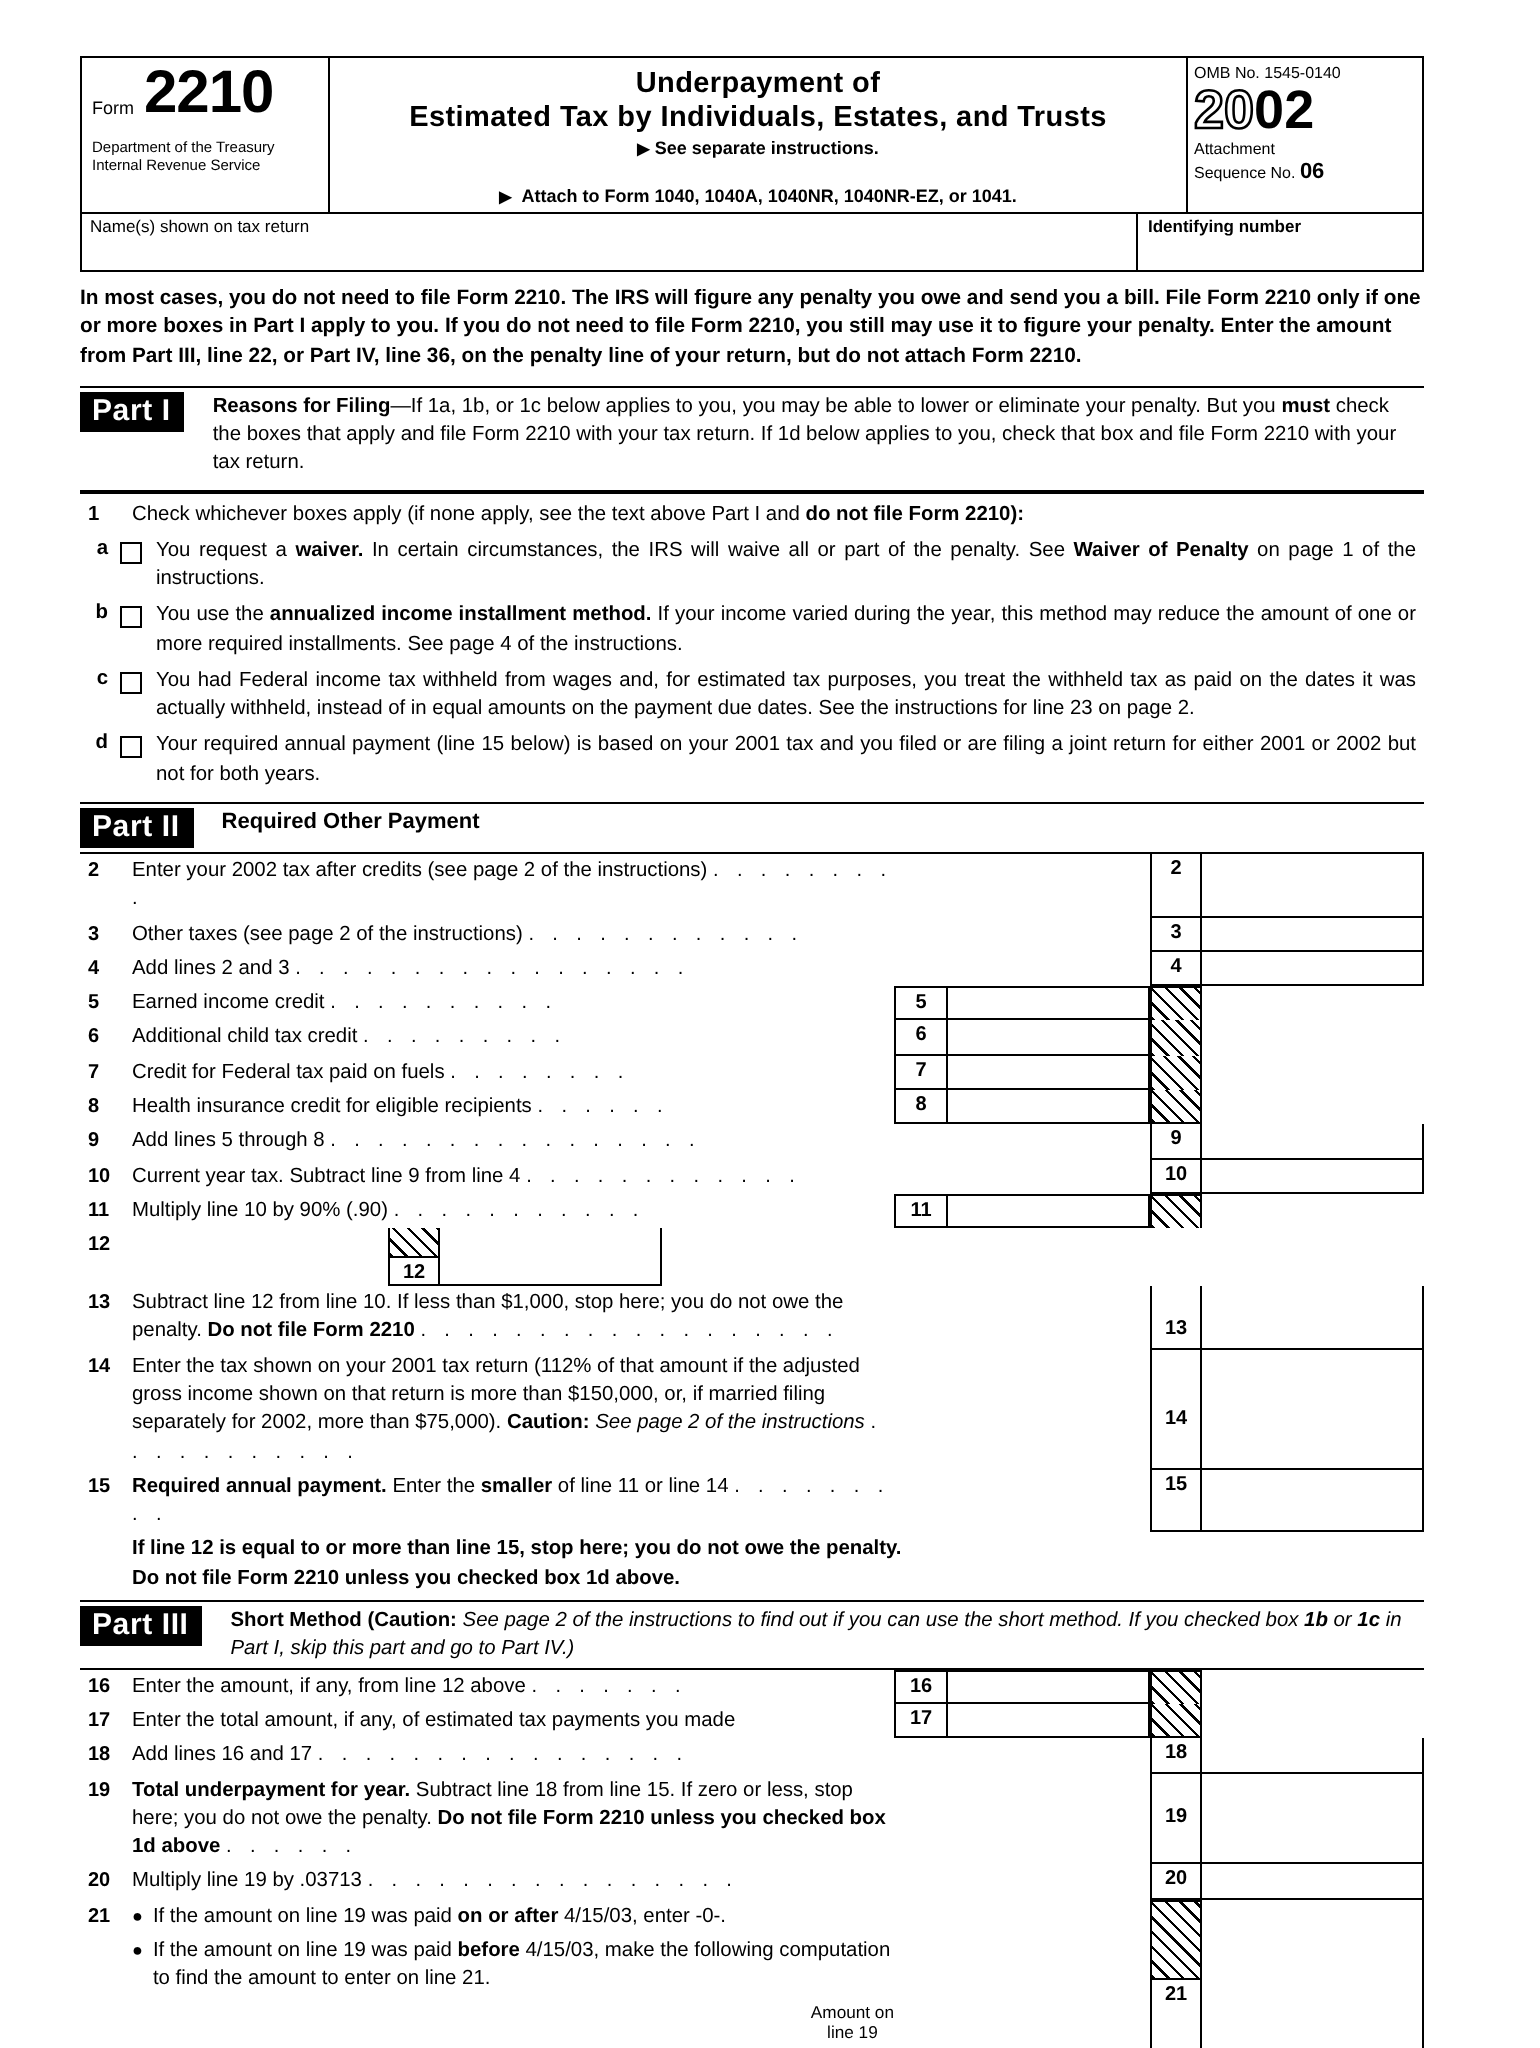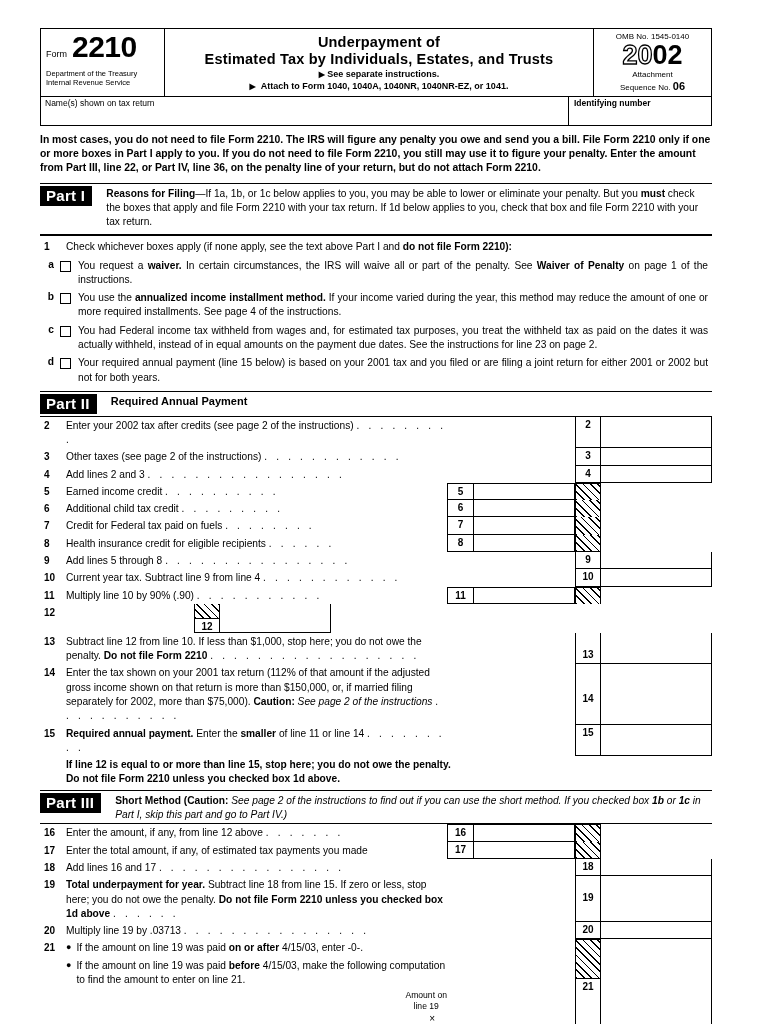--- a/index.html
+++ b/index.html
@@ -22,23 +22,23 @@
   .hdr { display:flex; border:1.6px solid #000; border-bottom:none; }
   .hdr-left { width:124px; border-right:1.6px solid #000; padding:4px 5px 3px 5px; }
   .hdr-formline { display:flex; align-items:flex-end; gap:5px; }
   .hdr-formword { font-size:9px; padding-bottom:3px; }
   .hdr-formnum { font-size:30px; font-weight:bold; letter-spacing:-0.5px; line-height:0.95; }
   .hdr-dept { font-size:7.5px; line-height:1.25; margin-top:7px; }
   .hdr-mid { flex:1; text-align:center; padding:5px 4px 3px 4px; }
   .hdr-title1 { font-size:14.5px; font-weight:bold; letter-spacing:0.2px; }
   .hdr-title2 { font-size:14.5px; font-weight:bold; letter-spacing:0.2px; margin-top:1px; }
   .hdr-sub { font-size:9px; font-weight:bold; margin-top:2px; }
-  .hdr-sub2 { font-size:9px; font-weight:bold; margin-top:2px;text-align:center; }
+  .hdr-sub2 { font-size:9px; font-weight:bold; margin-top:14px;text-align:center; }
   .arw { font-size:8px; }
-  .hdr-right { width:118px; border-left:1.6px solid #000; text-align:center; padding:3px 3px 2px 3px; }
+  .hdr-right { width:118px; border-left:1.6px solid #000; text-align:left; padding:3px 3px 2px 3px; }
   .omb { font-size:8px; }
   .yr { font-size:27px; font-weight:bold; line-height:1.0; margin:1px 0 1px 0; letter-spacing:0px;}
   .yr .hollow { color:#fff; -webkit-text-stroke:1.3px #000; }
   .attach { font-size:8px; line-height:1.25; }
   .attach .seq { font-size:11px; font-weight:bold; }
 
   .namerow { display:flex; border:1.6px solid #000; border-top:1px solid #000; height:30px; }
   .namerow .nm { flex:1; border-right:1.6px solid #000; padding:1px 4px; font-size:8.5px; }
   .namerow .idn { width:142px; padding:1px 5px; font-size:8.5px; font-weight:bold; }
 
@@ -183,21 +183,21 @@
         </div>
         <div class="chk-item">
           <div class="chk-ltr">d</div>
           <div class="chk-box"></div>
           <div class="chk-txt"><span>Your required annual payment (line 15 below) is based on your 2001 tax and you filed or are filing a joint return for either 2001 or 2002 but not for both years.</span></div>
         </div>
       </div>
 
   <div class="partbar" style="margin-top:6px;">
     <div class="parttag">Part II</div>
-    <div class="parttitle">Required Annual Payment</div>
+    <div class="parttitle">Required Other Payment</div>
   </div>
 
   <div class="lines">
 
     <div class="lrow">
       <div class="lnum">2</div>
       <div class="ltxt">
         <span>Enter your 2002 tax after credits (see page 2 of the instructions)</span>
         <span class="leader"> . . . . . . . . .</span>
       </div>

